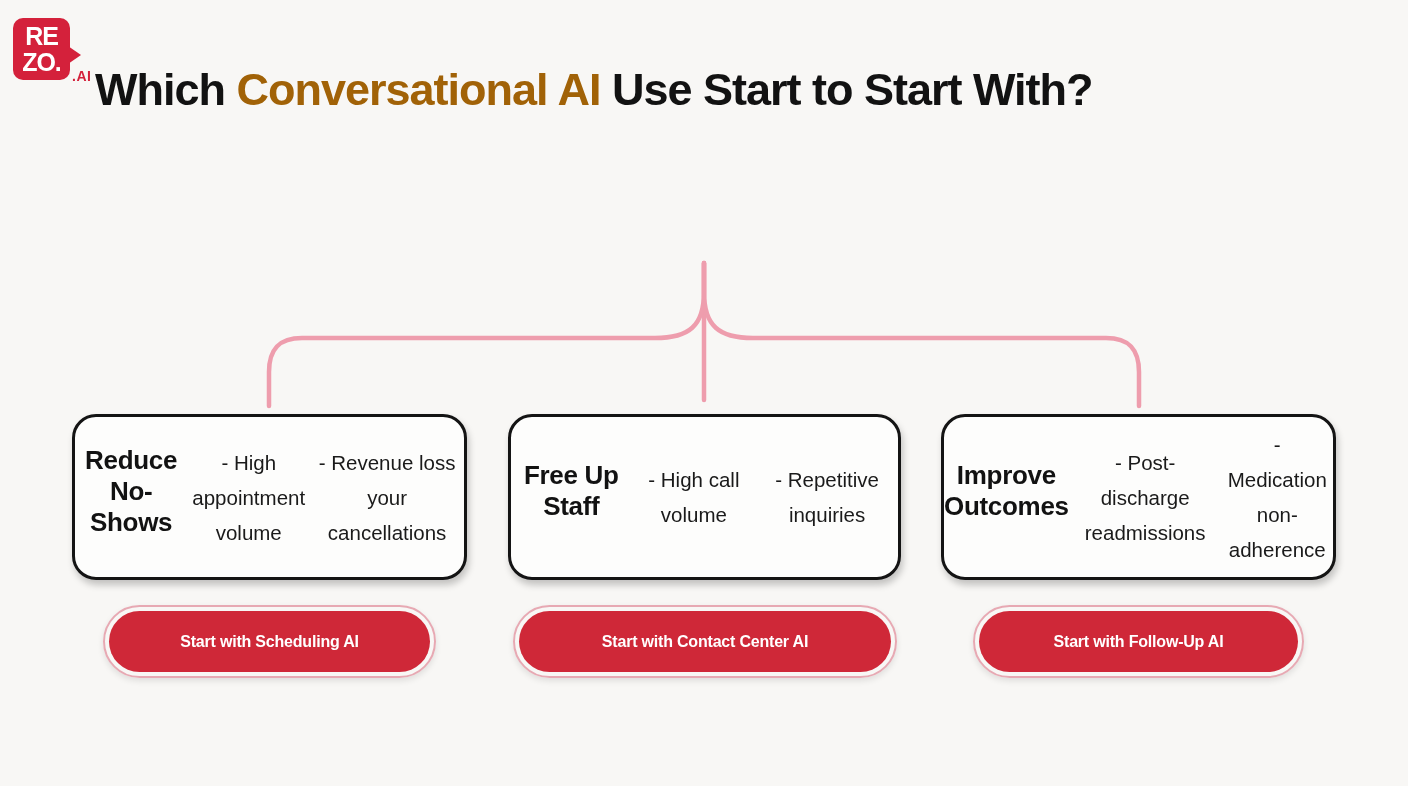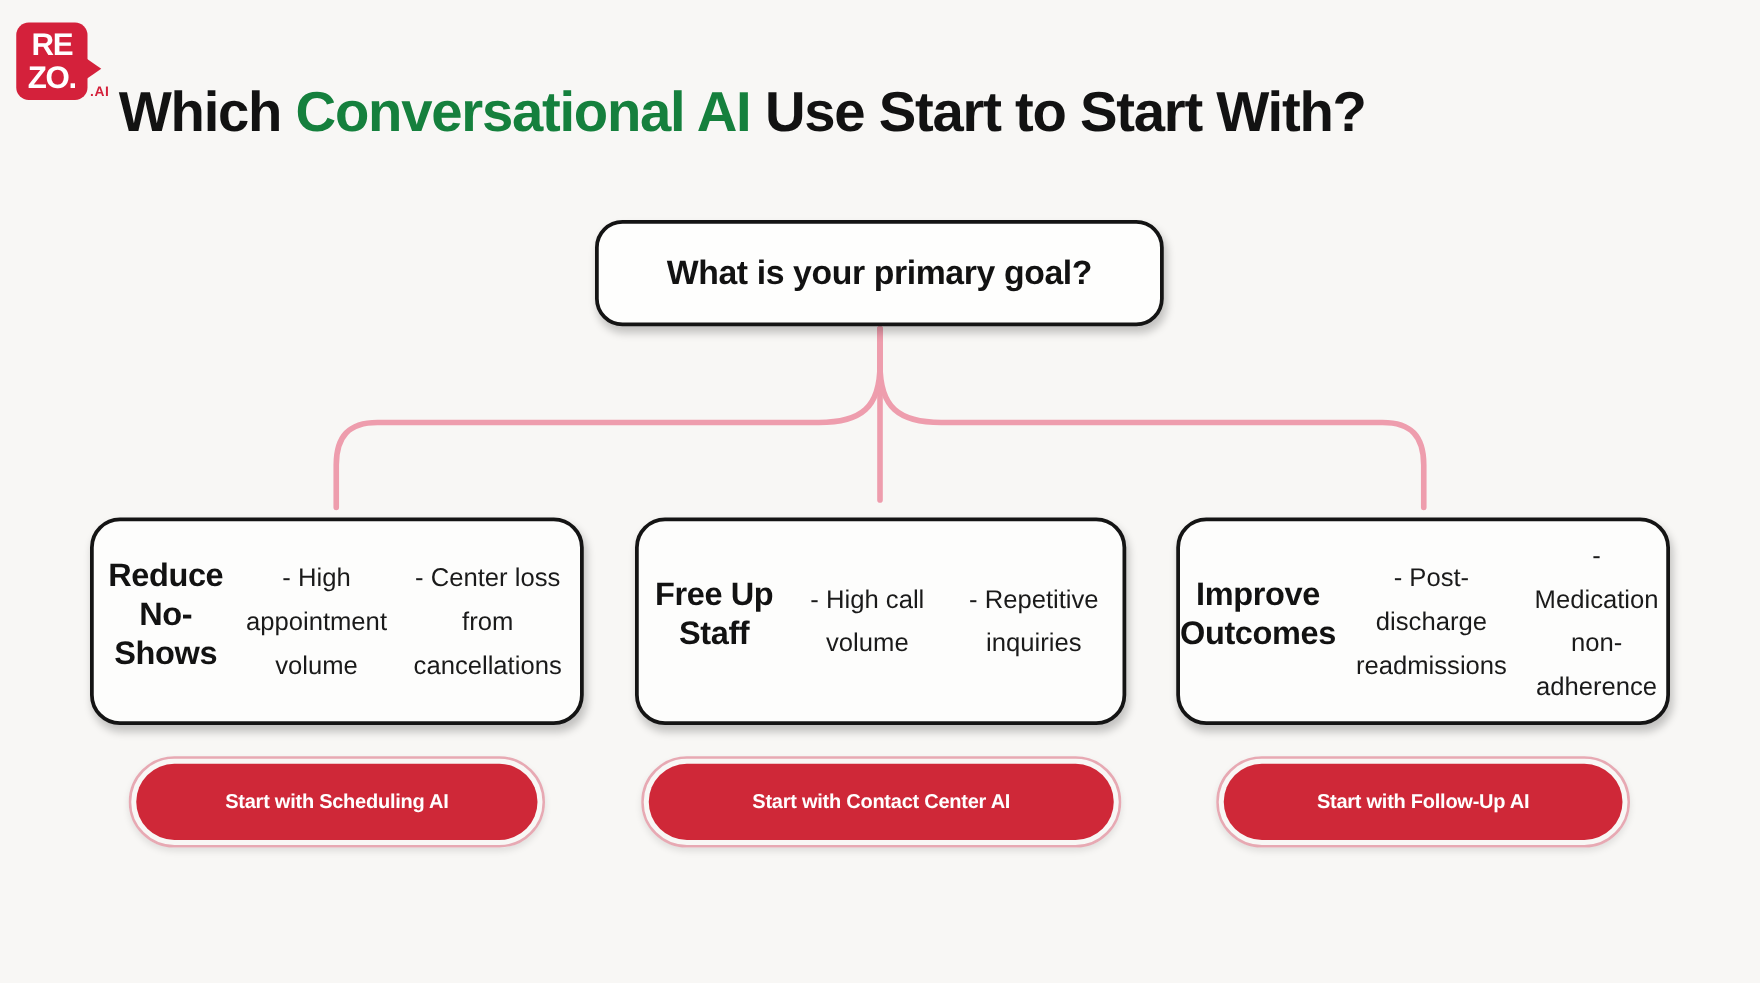--- a/index.html
+++ b/index.html
@@ -46,37 +46,37 @@
     left: 55px; top: 30px;
     width: 0; height: 0;
     border-top: 9px solid transparent;
     border-bottom: 9px solid transparent;
     border-left: 13px solid #D4213B;
   }
   .logo-suffix {
     position: absolute;
     left: 59px; top: 52px;
     color: #D4213B;
-    font-size: 11px;
+    font-size: 14px;
     font-weight: 700;
     letter-spacing: 0.5px;
   }
 
   
   .title {
     position: absolute;
     left: 95px; top: 64px;
     width: 1260px;
     font-size: 45px;
     font-weight: 700;
     letter-spacing: -1px;
     color: #121212;
     white-space: nowrap;
   }
-  .title .hl { color: #15803d; margin-top: 30px; }
+  .title .hl { color: #a16207; margin-top: 30px; }
 
   
   .connector-svg {
     position: absolute;
     left: 0; top: 0;
     width: 1408px; height: 786px;
     pointer-events: none;
   }
 
   
@@ -173,28 +173,25 @@
   </div>
 
   <h1 class="title"><span>Which </span><span class="hl">Conversational AI</span><span> Use Start to Start With?</span></h1>
 
   <svg class="connector-svg" viewBox="0 0 1408 786">
     <path d="M 704 263 L 704 400" fill="none" stroke-width="4.5" stroke-linecap="round" stroke="#EE9DAD"></path>
     <path d="M 704 263 L 704 292 C 704 326 689 338 655 338 L 302 338 C 279 338 269 349 269 372 L 269 406" fill="none" stroke-width="4.5" stroke-linecap="round" stroke="#EE9DAD"></path>
     <path d="M 704 263 L 704 292 C 704 326 719 338 753 338 L 1106 338 C 1129 338 1139 349 1139 372 L 1139 406" fill="none" stroke-width="4.5" stroke-linecap="round" stroke="#EE9DAD"></path>
   </svg>
 
-  <div class="root-node">
-    <span>What is your primary goal?</span>
-  </div>
 
   <div class="card card-1">
     <div class="card-heading">Reduce No-Shows</div>
     <div class="card-bullet">- High appointment volume</div>
-    <div class="card-bullet">- Center loss from cancellations</div>
+    <div class="card-bullet">- Revenue loss your cancellations</div>
   </div>
 
   <div class="card card-2">
     <div class="card-heading">Free Up Staff</div>
     <div class="card-bullet">- High call volume</div>
     <div class="card-bullet">- Repetitive inquiries</div>
   </div>
 
   <div class="card card-3">
     <div class="card-heading">Improve Outcomes</div>

